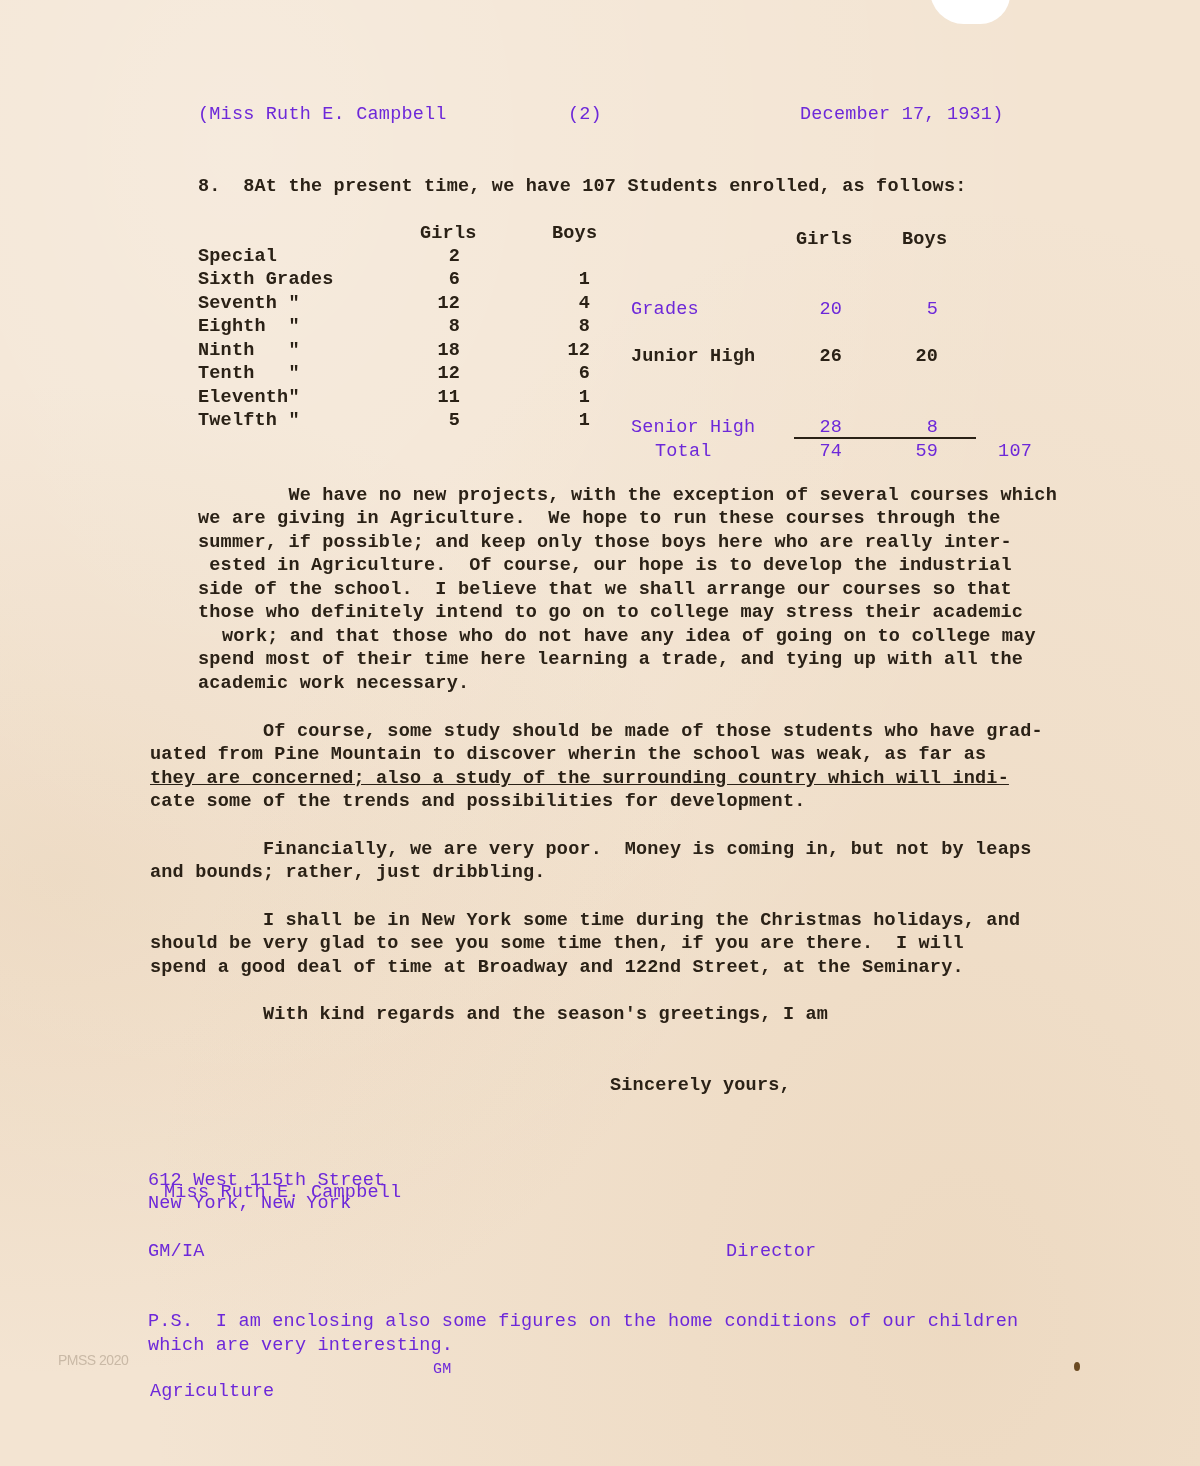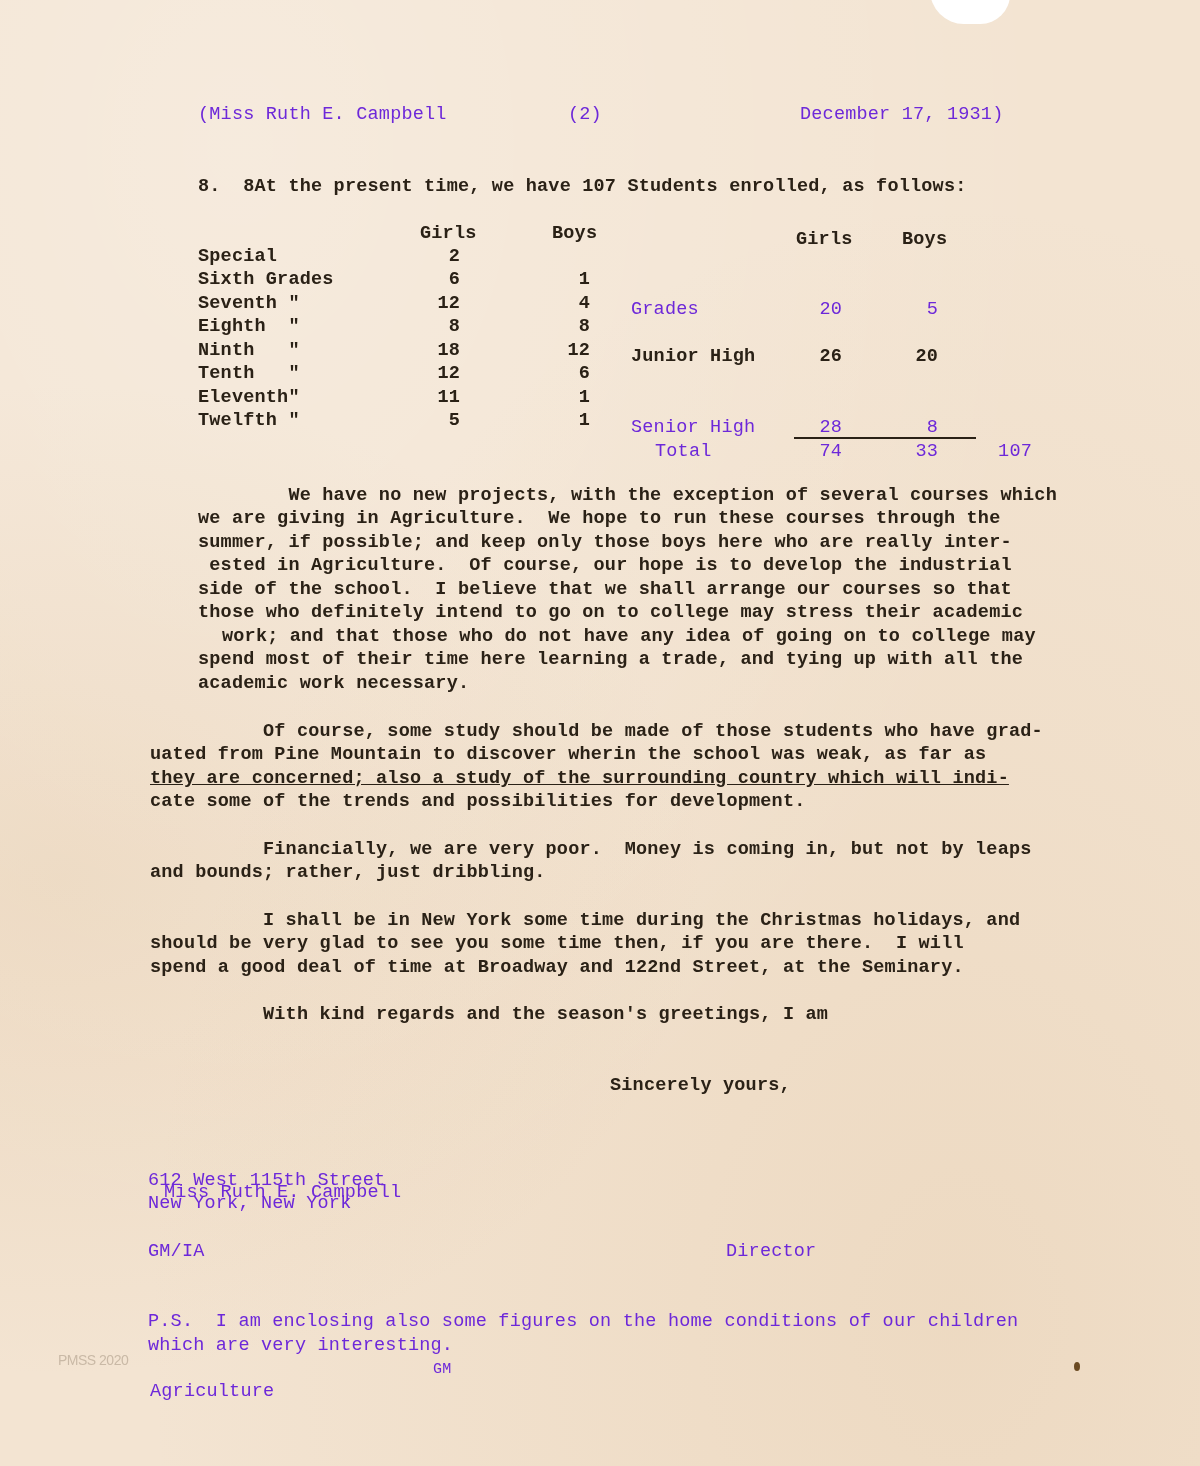--- a/index.html
+++ b/index.html
@@ -97,21 +97,21 @@
   </div>
   <div>
     <div class="t light" style="left:631px; top:416px;">Senior High</div>
     <div class="t light num" style="left:790px; width:52px; top:416px;">28</div>
     <div class="t light num" style="left:890px; width:48px; top:416px;">8</div>
   </div>
   <div class="rule" style="left:794px; top:437px; width:182px;"></div>
   <div>
     <div class="t light" style="left:655px; top:440px;">Total</div>
     <div class="t light num" style="left:790px; width:52px; top:440px;">74</div>
-    <div class="t light num" style="left:890px; width:48px; top:440px;">33</div>
+    <div class="t light num" style="left:890px; width:48px; top:440px;">59</div>
     <div class="t light num" style="left:980px; width:52px; top:440px;">107</div>
   </div>
 </div>
 
 <div>
   <div class="t" style="left:198px; top:484px;">        We have no new projects, with the exception of several courses which</div>
   <div class="t" style="left:198px; top:507px;">we are giving in Agriculture.  We hope to run these courses through the</div>
   <div class="t" style="left:198px; top:531px;">summer, if possible; and keep only those boys here who are really inter-</div>
   <div class="t" style="left:198px; top:554px;"> ested in Agriculture.  Of course, our hope is to develop the industrial</div>
   <div class="t" style="left:198px; top:578px;">side of the school.  I believe that we shall arrange our courses so that</div>

